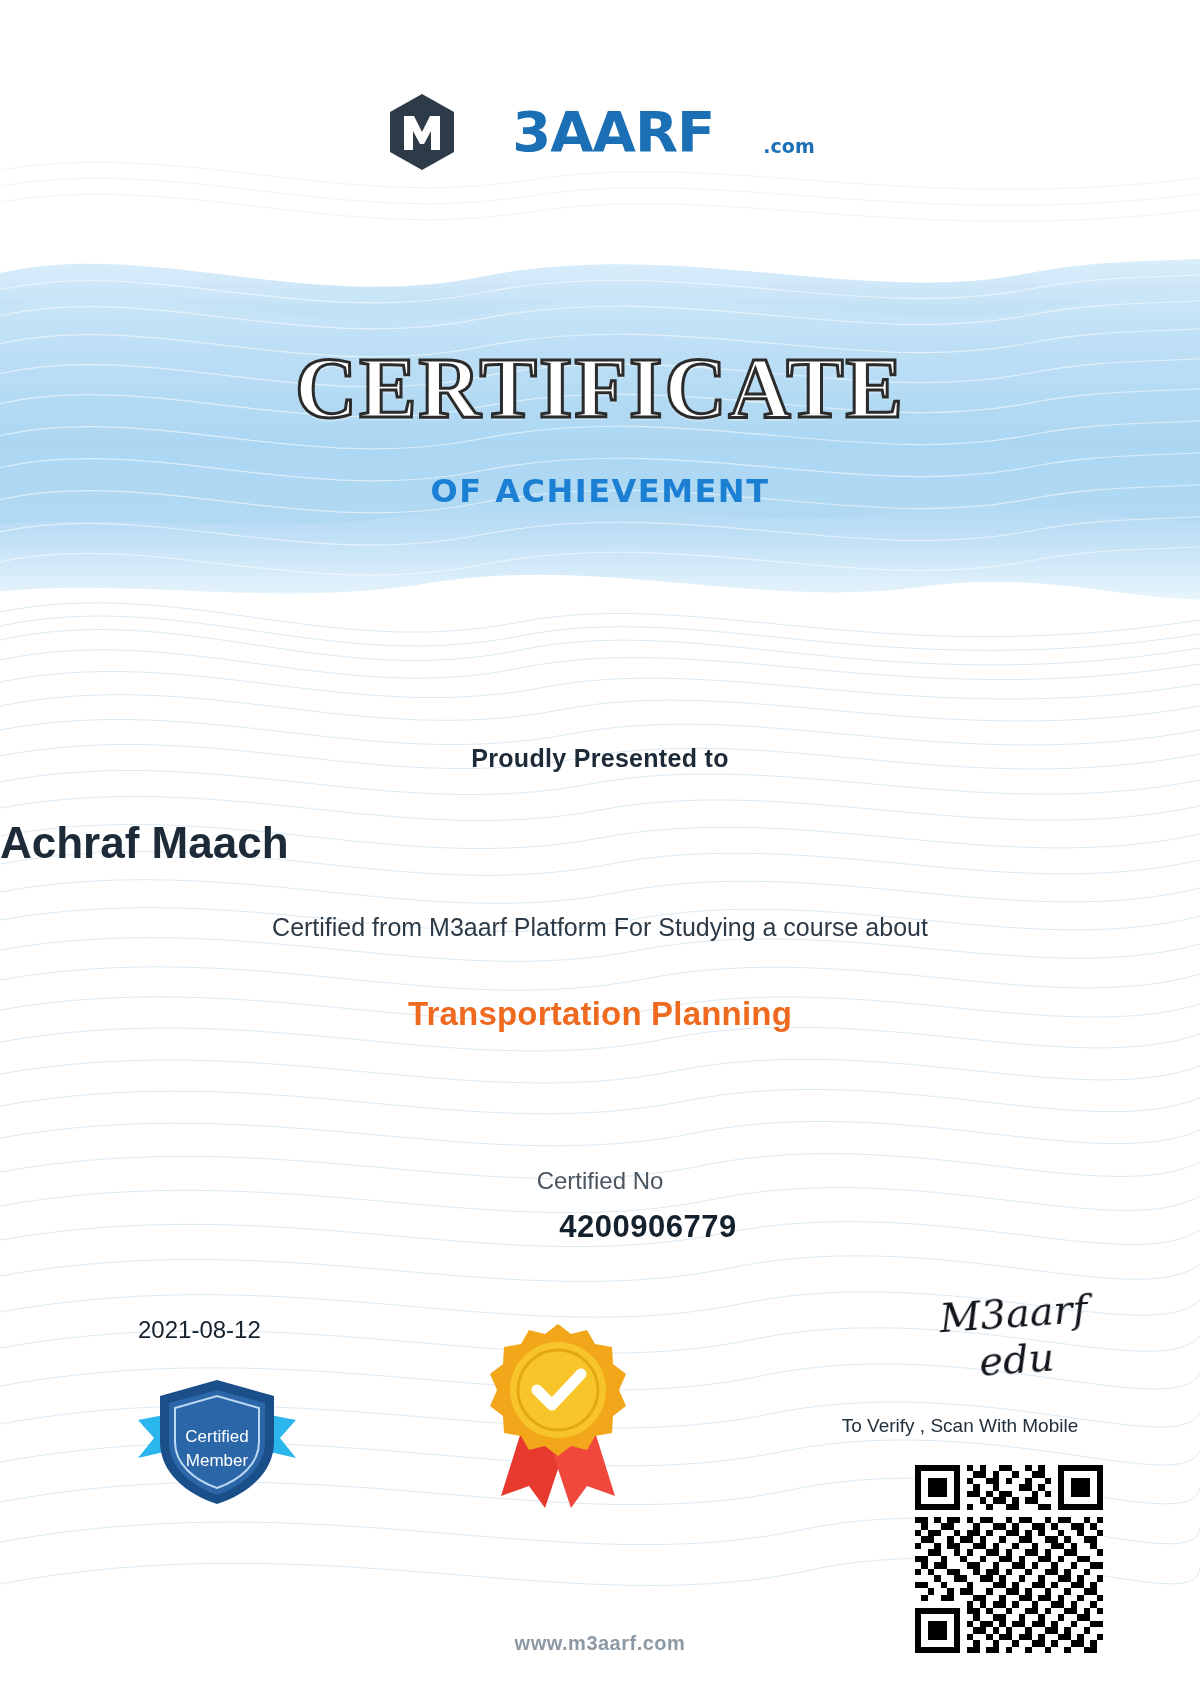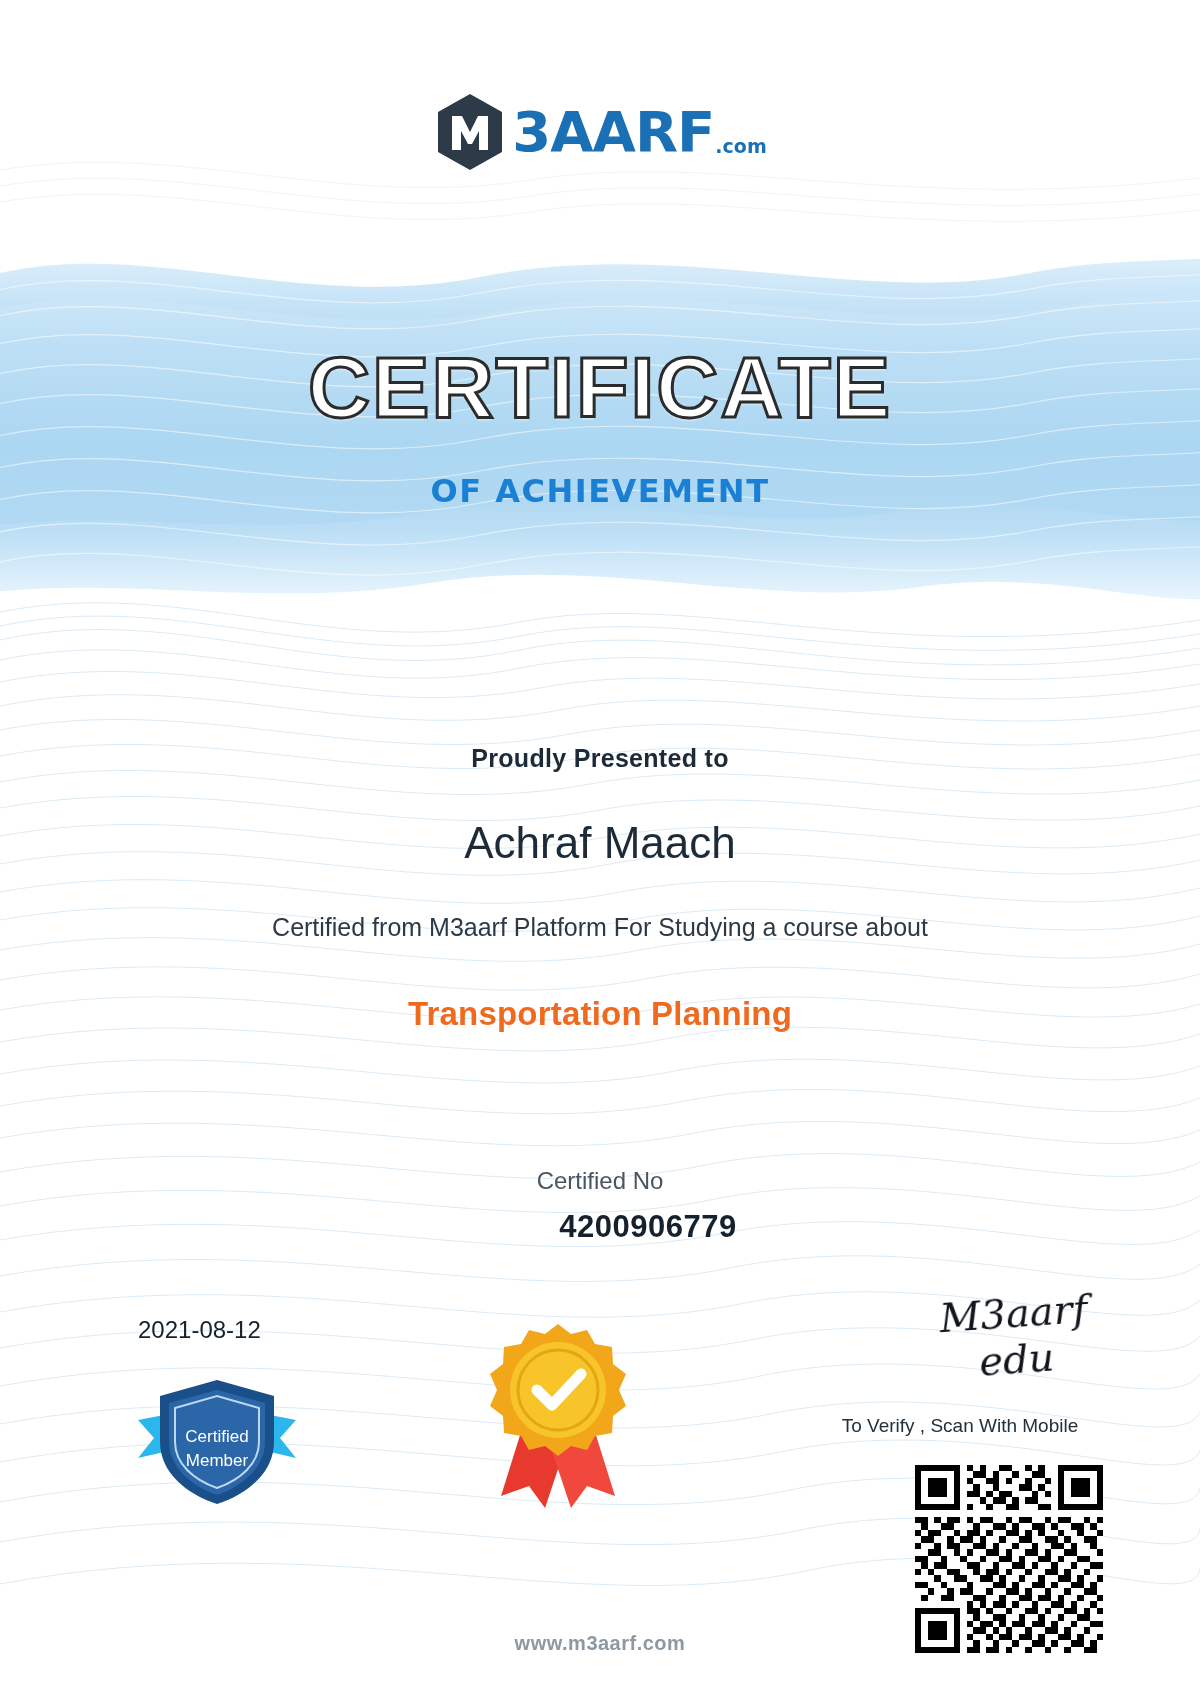--- a/index.html
+++ b/index.html
@@ -44,20 +44,21 @@
   
   .logo-row {
     position: absolute;
     top: 92px;
     left: 0;
     width: 1200px;
     display: flex;
     align-items: center;
     justify-content: center;
     z-index: 5;
+    gap: 48px;
   }
   .logo-hex {
     width: 72px;
     height: 80px;
     margin-right: 6px;
   }
   .logo-text {
     font-size: 56px;
     font-weight: bold;
     color: #1b6fb5;
@@ -81,21 +82,21 @@
     position: absolute;
     top: 338px;
     left: 0;
     width: 1200px;
     text-align: center;
     font-size: 86px;
     font-weight: bold;
     letter-spacing: 2px;
     color: #ffffff;
     -webkit-text-stroke: 3px #2b2b2b;
-    font-family: Liberation Sans, sans-serif;
+    font-family: Liberation Serif, serif;
     z-index: 6;
     text-shadow: 0 3px 2px rgba(255,255,255,0.4);
   }
   .title-sub {
     position: absolute;
     top: 472px;
     left: 0;
     width: 1200px;
     text-align: center;
     font-size: 32px;
@@ -117,24 +118,23 @@
     font-weight: bold;
     color: #1d2a38;
     letter-spacing: 0.3px;
     z-index: 6;
   }
   .recipient-name {
     position: absolute;
     top: 818px;
     left: 0;
     width: 1200px;
-    text-align: center;
     font-size: 44px;
     color: #1d2a38;
-    font-weight: 400;
+    font-weight: 700;
     z-index: 6;
   }
   .statement {
     position: absolute;
     top: 913px;
     left: 0;
     width: 1200px;
     text-align: center;
     font-size: 25px;
     color: #2c3a47;

